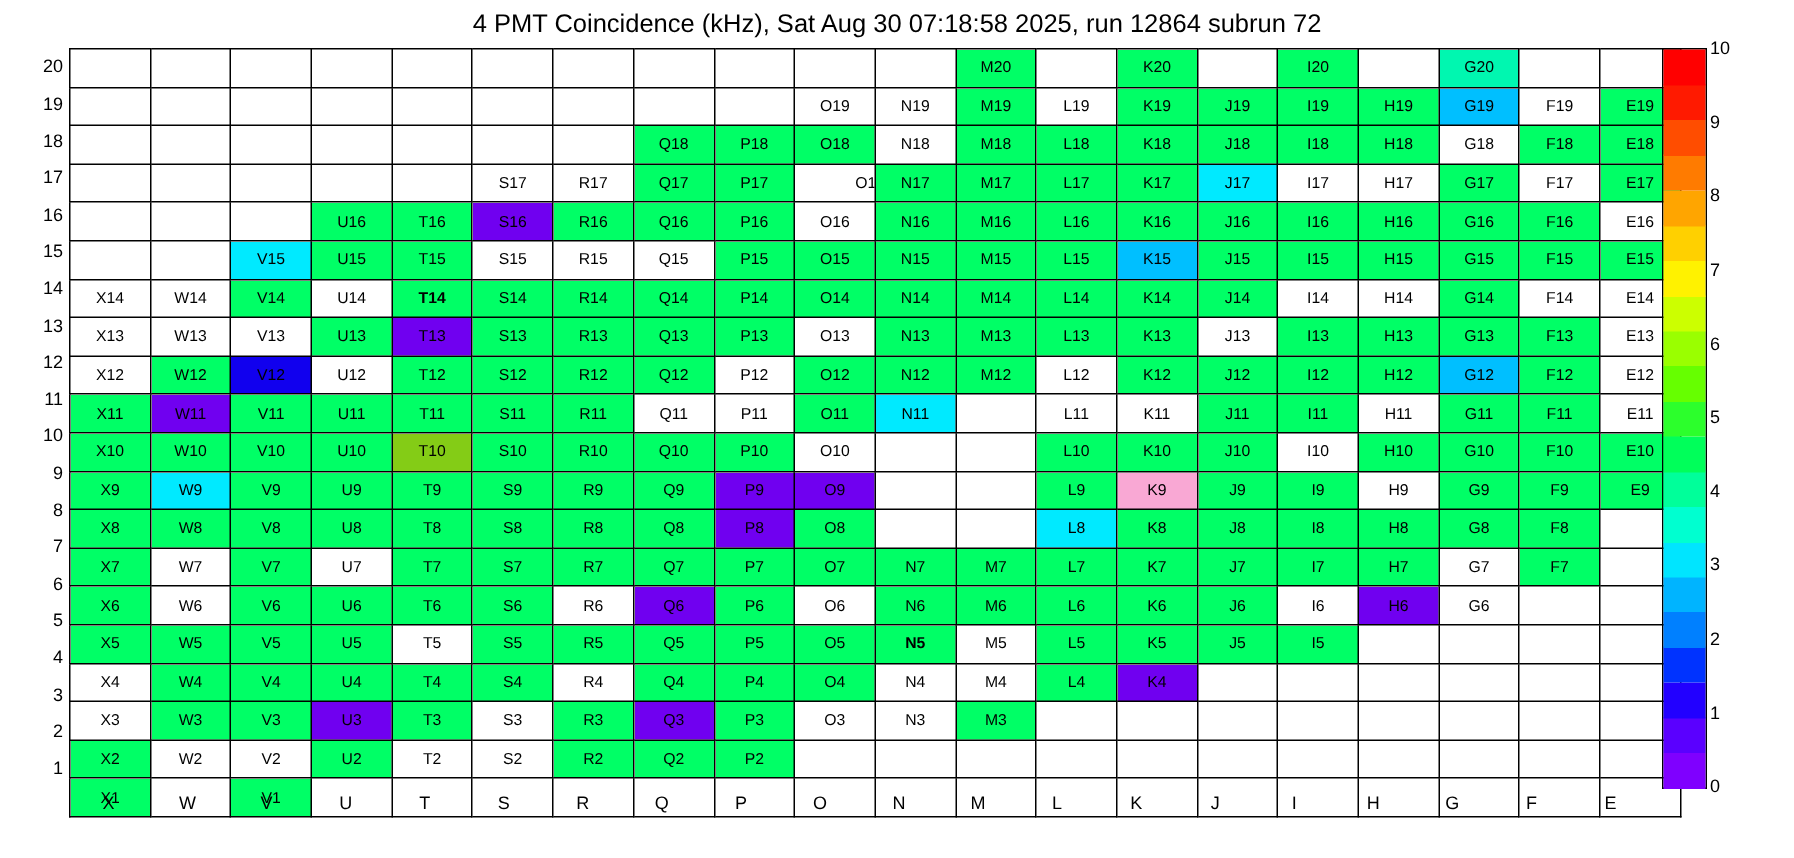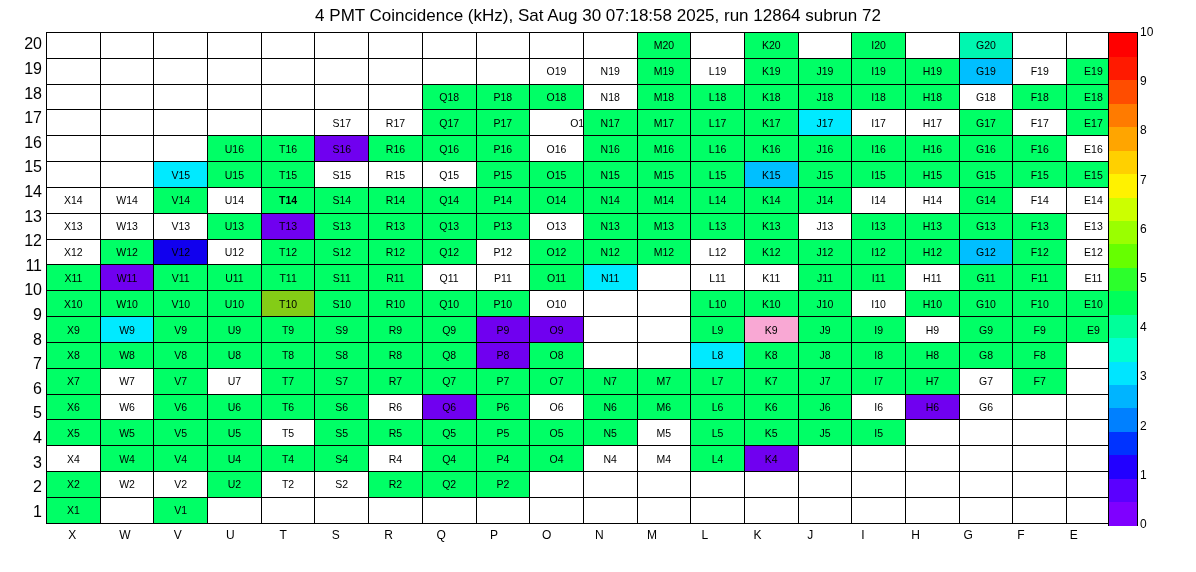--- a/index.html
+++ b/index.html
@@ -11,21 +11,21 @@
   table.grid{border-collapse:collapse;table-layout:fixed;width:1054px;height:492px;}
   table.grid td{
     border:1px solid #000;
     width:52.7px;height:24.6px;
     text-align:center;vertical-align:middle;
     font-size:10.5px;color:#000;padding:0;
     overflow:hidden;white-space:nowrap;
   }
   
   #ylabels{position:absolute;left:0;top:32px;width:42px;height:492px;}
-  #ylabels div{position:absolute;right:0;width:42px;text-align:right;font-size:16px;color:#000;height:14px;line-height:14px;}
+  #ylabels div{position:absolute;right:0;width:42px;text-align:right;font-size:12px;color:#000;height:14px;line-height:14px;}
   
   #xlabels{position:absolute;left:46px;top:528px;width:1054px;height:18px;}
   #xlabels div{position:absolute;top:0;width:52.7px;text-align:center;font-size:12px;color:#000;}
   
   #cbar{position:absolute;left:1108px;top:32px;width:28px;height:492px;border:1px solid #000;}
   #cbar div{position:absolute;left:0;width:28px;}
   #cbarlabels{position:absolute;left:1140px;top:32px;width:40px;height:492px;}
   #cbarlabels div{position:absolute;left:0;font-size:12px;color:#000;height:14px;line-height:14px;}
 </style>
 </head>
@@ -395,21 +395,21 @@
             <td style="background: rgb(0, 255, 102);">X5</td>
             <td style="background: rgb(0, 255, 102);">W5</td>
             <td style="background: rgb(0, 255, 102);">V5</td>
             <td style="background: rgb(0, 255, 102);">U5</td>
             <td style="background: rgb(255, 255, 255);">T5</td>
             <td style="background: rgb(0, 255, 102);">S5</td>
             <td style="background: rgb(0, 255, 102);">R5</td>
             <td style="background: rgb(0, 255, 102);">Q5</td>
             <td style="background: rgb(0, 255, 102);">P5</td>
             <td style="background: rgb(0, 255, 102);">O5</td>
-            <td style="background: rgb(0, 255, 102);">N5</td>
+            <td style="background: rgb(0, 255, 102); font-weight: bold;">N5</td>
             <td style="background: rgb(255, 255, 255);">M5</td>
             <td style="background: rgb(0, 255, 102);">L5</td>
             <td style="background: rgb(0, 255, 102);">K5</td>
             <td style="background: rgb(0, 255, 102);">J5</td>
             <td style="background: rgb(0, 255, 102);">I5</td>
             <td style="background: rgb(255, 255, 255);"></td>
             <td style="background: rgb(255, 255, 255);"></td>
             <td style="background: rgb(255, 255, 255);"></td>
             <td style="background: rgb(255, 255, 255);"></td>
           </tr>
@@ -421,20 +421,42 @@
             <td style="background: rgb(0, 255, 102);">T4</td>
             <td style="background: rgb(0, 255, 102);">S4</td>
             <td style="background: rgb(255, 255, 255);">R4</td>
             <td style="background: rgb(0, 255, 102);">Q4</td>
             <td style="background: rgb(0, 255, 102);">P4</td>
             <td style="background: rgb(0, 255, 102);">O4</td>
             <td style="background: rgb(255, 255, 255);">N4</td>
             <td style="background: rgb(255, 255, 255);">M4</td>
             <td style="background: rgb(0, 255, 102);">L4</td>
             <td style="background: rgb(112, 0, 240);">K4</td>
+            <td style="background: rgb(255, 255, 255);"></td>
+            <td style="background: rgb(255, 255, 255);"></td>
+            <td style="background: rgb(255, 255, 255);"></td>
+            <td style="background: rgb(255, 255, 255);"></td>
+            <td style="background: rgb(255, 255, 255);"></td>
+            <td style="background: rgb(255, 255, 255);"></td>
+          </tr>
+          <tr>
+            <td style="background: rgb(255, 255, 255);">X3</td>
+            <td style="background: rgb(0, 255, 102);">W3</td>
+            <td style="background: rgb(0, 255, 102);">V3</td>
+            <td style="background: rgb(112, 0, 240);">U3</td>
+            <td style="background: rgb(0, 255, 102);">T3</td>
+            <td style="background: rgb(255, 255, 255);">S3</td>
+            <td style="background: rgb(0, 255, 102);">R3</td>
+            <td style="background: rgb(112, 0, 240);">Q3</td>
+            <td style="background: rgb(0, 255, 102);">P3</td>
+            <td style="background: rgb(255, 255, 255);">O3</td>
+            <td style="background: rgb(255, 255, 255);">N3</td>
+            <td style="background: rgb(0, 255, 102);">M3</td>
+            <td style="background: rgb(255, 255, 255);"></td>
+            <td style="background: rgb(255, 255, 255);"></td>
             <td style="background: rgb(255, 255, 255);"></td>
             <td style="background: rgb(255, 255, 255);"></td>
             <td style="background: rgb(255, 255, 255);"></td>
             <td style="background: rgb(255, 255, 255);"></td>
             <td style="background: rgb(255, 255, 255);"></td>
             <td style="background: rgb(255, 255, 255);"></td>
           </tr>
           <tr>
             <td style="background: rgb(0, 255, 102);">X2</td>
             <td style="background: rgb(255, 255, 255);">W2</td>

